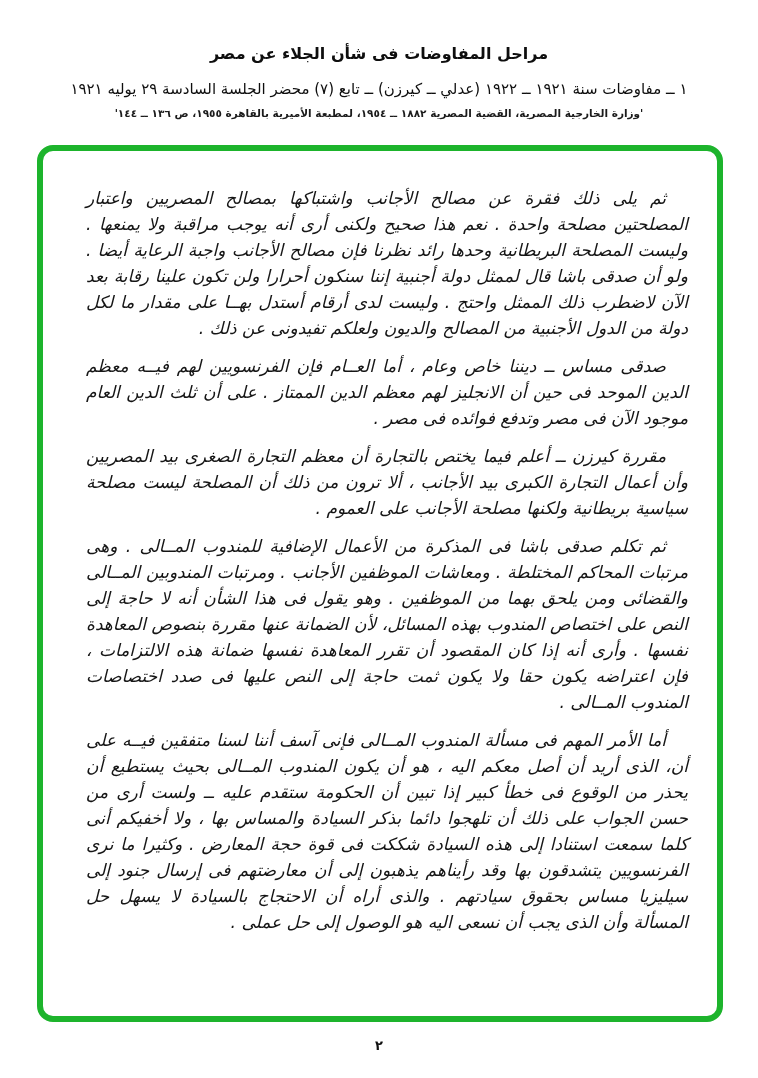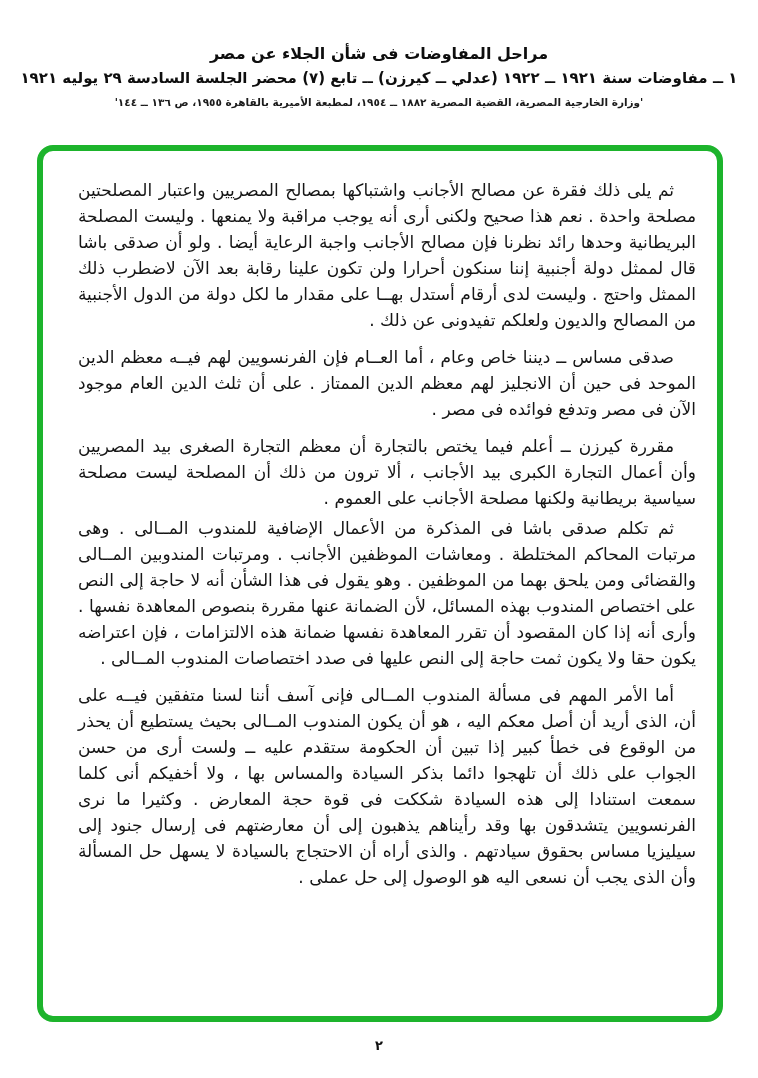--- a/index.html
+++ b/index.html
@@ -24,23 +24,23 @@
     text-align: center;
     color: #0e0e0e;
     direction: rtl;
   }
   .doc-title {
     font-size: 16px;
     font-weight: bold;
     letter-spacing: 0.2px;
   }
   .doc-subtitle {
-    margin-top: 6px;
+    margin-top: 17px;
     font-size: 15px;
-    font-weight: bold;
+    font-weight: normal;
   }
   .doc-source {
     margin-top: 9px;
     font-size: 10.5px;
     font-weight: bold;
     color: #1b1b1b;
   }
   .highlight-box {
     position: absolute;
     left: 37px;
@@ -58,22 +58,23 @@
     right: 58px;
     left: 74px;
     direction: rtl;
     text-align: justify;
     text-justify: inter-word;
     font-size: 17px;
     line-height: 26px;
     color: #151515;
   }
   .doc-body p {
-    margin: 4px;
+    margin: 12px;
     text-indent: 22px;
+    font-style: italic;
   }
   .doc-body p + p {
     margin-top: 11px;
   }
   .doc-body p.tight {
     margin-top: 4px;
   }
   .page-number {
     position: absolute;
     top: 1038px;

